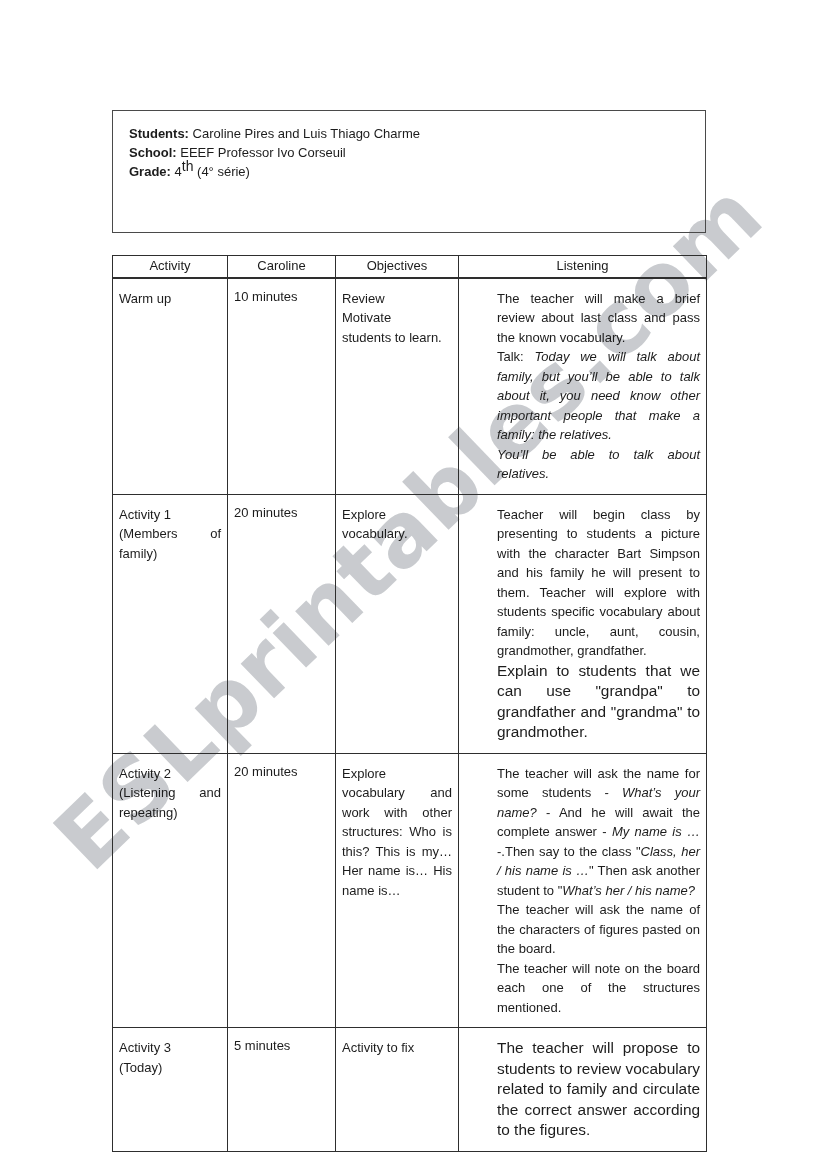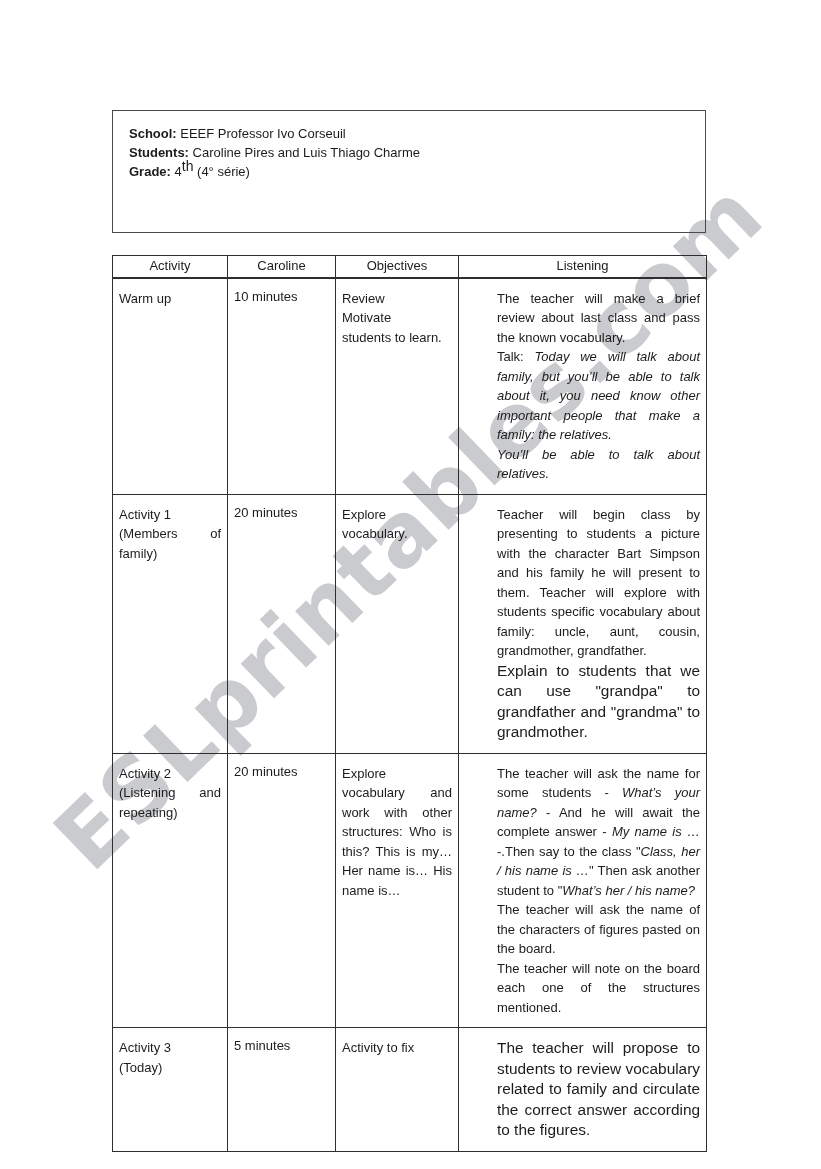--- a/index.html
+++ b/index.html
@@ -77,22 +77,22 @@
 </style>
 </head>
 <body>
 
 <div class="page">
   <div class="watermark">ESLprintables.com</div>
 
   <div class="content">
 
     <div class="info-box">
+        <div class="p"><span class="bold">Students: </span><span>Caroline Pires and Luis Thiago Charme</span></div>
         <div class="p"><span class="bold">School: </span><span>EEEF Professor Ivo Corseuil</span></div>
-        <div class="p"><span class="bold">Students: </span><span>Caroline Pires and Luis Thiago Charme</span></div>
         <div class="p"><span class="bold">Grade: </span><span>4</span><span class="sup">th</span><span> (4° série)</span></div>
       </div>
 
     <table class="plan">
       <colgroup>
         <col style="width:115px">
           <col style="width:108px">
           <col style="width:123px">
           <col style="width:248px">
       </colgroup>

